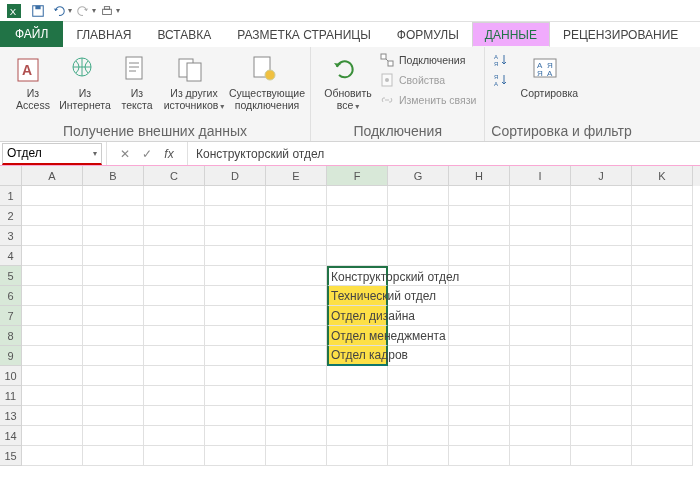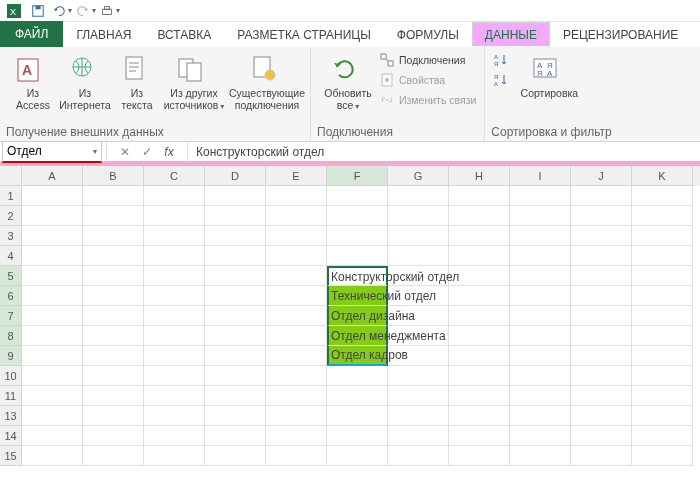--- a/index.html
+++ b/index.html
@@ -13,55 +13,55 @@
 
 .tabstrip { background: #fff; height: 25px; display: flex; align-items: flex-end; }
 .tab { padding: 5px 12px 4px; font-size: 12px; color: #444; cursor: pointer; border: 1px solid transparent; }
 .tab.file { background: #217346; color: #fff; font-weight: 400; padding: 5px 14px; }
 .tab.active { background: #f0abfc; border: 1px solid #d4d4d4; border-bottom: 1px solid #f5f5f5; color: #217346; }
 
 
 .ribbon { background: #f5f5f5; border-bottom: 1px solid #d4d4d4; height: 95px; display: flex; }
 .group { display: flex; flex-direction: column; border-right: 1px solid #e0e0e0; padding: 4px 6px 2px; }
 .group-body { display: flex; gap: 4px; flex: 1; align-items: flex-start; }
-.group-label { font-size: 12px; color: #666; padding-top: 2px; }
+.group-label { text-align: center; font-size: 14px; color: #666; padding-top: 2px; }
 .rbtn { display: flex; flex-direction: column; align-items: center; width: 48px; cursor: pointer; padding-top: 2px; }
 .rbtn .ico { width: 32px; height: 32px; display: flex; align-items: center; justify-content: center; }
 .rbtn .lbl { font-size: 10.5px; text-align: center; line-height: 1.15; margin-top: 2px; margin-left: 6px; }
 .rbtn.wide { width: 80px; }
 .rbtn.small { flex-direction: row; width: auto; gap: 4px; padding: 1px 2px; }
 .rbtn.small .ico { width: 16px; height: 16px; }
 .rbtn.small .lbl { margin: 0; }
 .stack { display: flex; flex-direction: column; gap: 2px; }
 .dd-caret { font-size: 8px; margin-left: 2px; color: #666; }
 
 
-.fbar { height: 24px; display: flex; align-items: center; border-bottom: 5px solid #f9a8d4; background: #fff; }
+.fbar { height: 24px; display: flex; align-items: center; border-bottom: 1px solid #f9a8d4; background: #fff; }
 .namebox { width: 100px; height: 22px; border: 1px solid #ccc; border-bottom: 2px solid #c00; display: flex; align-items: center; padding: 0 4px; margin-left: 2px; position: relative; }
 .namebox input { border: none; outline: none; width: 70px; font-size: 12px; }
 .namebox .caret { position: absolute; right: 4px; font-size: 8px; color: #666; cursor: pointer; }
 .fbar-btns { display: flex; align-items: center; gap: 2px; padding: 0 8px; border-left: 1px solid #e0e0e0; margin-left: 4px; height: 100%; }
 .fbar-btn { width: 20px; height: 18px; display: flex; align-items: center; justify-content: center; color: #888; cursor: pointer; }
 .fx { font-style: italic; font-size: 12px; color: #555; }
 .finput { flex: 1; padding: 0 8px; font-size: 12px; border-left: 1px solid #e0e0e0; height: 100%; display: flex; align-items: center; }
 
 
 .grid { display: flex; flex-direction: column; }
 .colhdrs { display: flex; height: 20px; background: #f0f0f0; }
 .rownum-spacer, .rownum { width: 22px; background: #f0f0f0; border-right: 1px solid #d4d4d4; border-bottom: 1px solid #d4d4d4; display: flex; align-items: center; justify-content: center; font-size: 11px; color: #555; }
 .colhdr { width: 61px; border-right: 1px solid #d4d4d4; border-bottom: 1px solid #d4d4d4; display: flex; align-items: center; justify-content: center; font-size: 11px; color: #555; }
 .row { display: flex; height: 20px; }
 .cell { width: 61px; border-right: 1px solid #e0e0e0; border-bottom: 1px solid #e0e0e0; padding: 0 2px; font-size: 12px; display: flex; align-items: center; overflow: visible; white-space: nowrap; position: relative; }
 .rownum.sel, .colhdr.sel { background: #d8e8d8; }
-.cell.sel { background: #84cc16; text-align: right; }
+.cell.sel { background: #fde047; text-align: right; }
 .cell.active { background: #fff; }
 .sel-border-t { border-top: 2px solid #217346; }
 .sel-border-l { border-left: 2px solid #217346; }
 .sel-border-r { border-right: 2px solid #217346; }
-.sel-border-b { border-bottom: 2px solid #0ea5e9; }
+.sel-border-b { border-bottom: 2px solid #0f766e; }
 .cell-text { position: absolute; left: 2px; z-index: 1; }
 </style>
 </head>
 <body>
 
 <div class="titlebar">
   <div class="qat-btn">
       <svg viewBox="0 0 16 16">
         <rect width="16" height="16" fill="#217346"></rect>
         <text x="3" y="12" fill="#fff" font-size="11" font-family="Arial">X</text>

